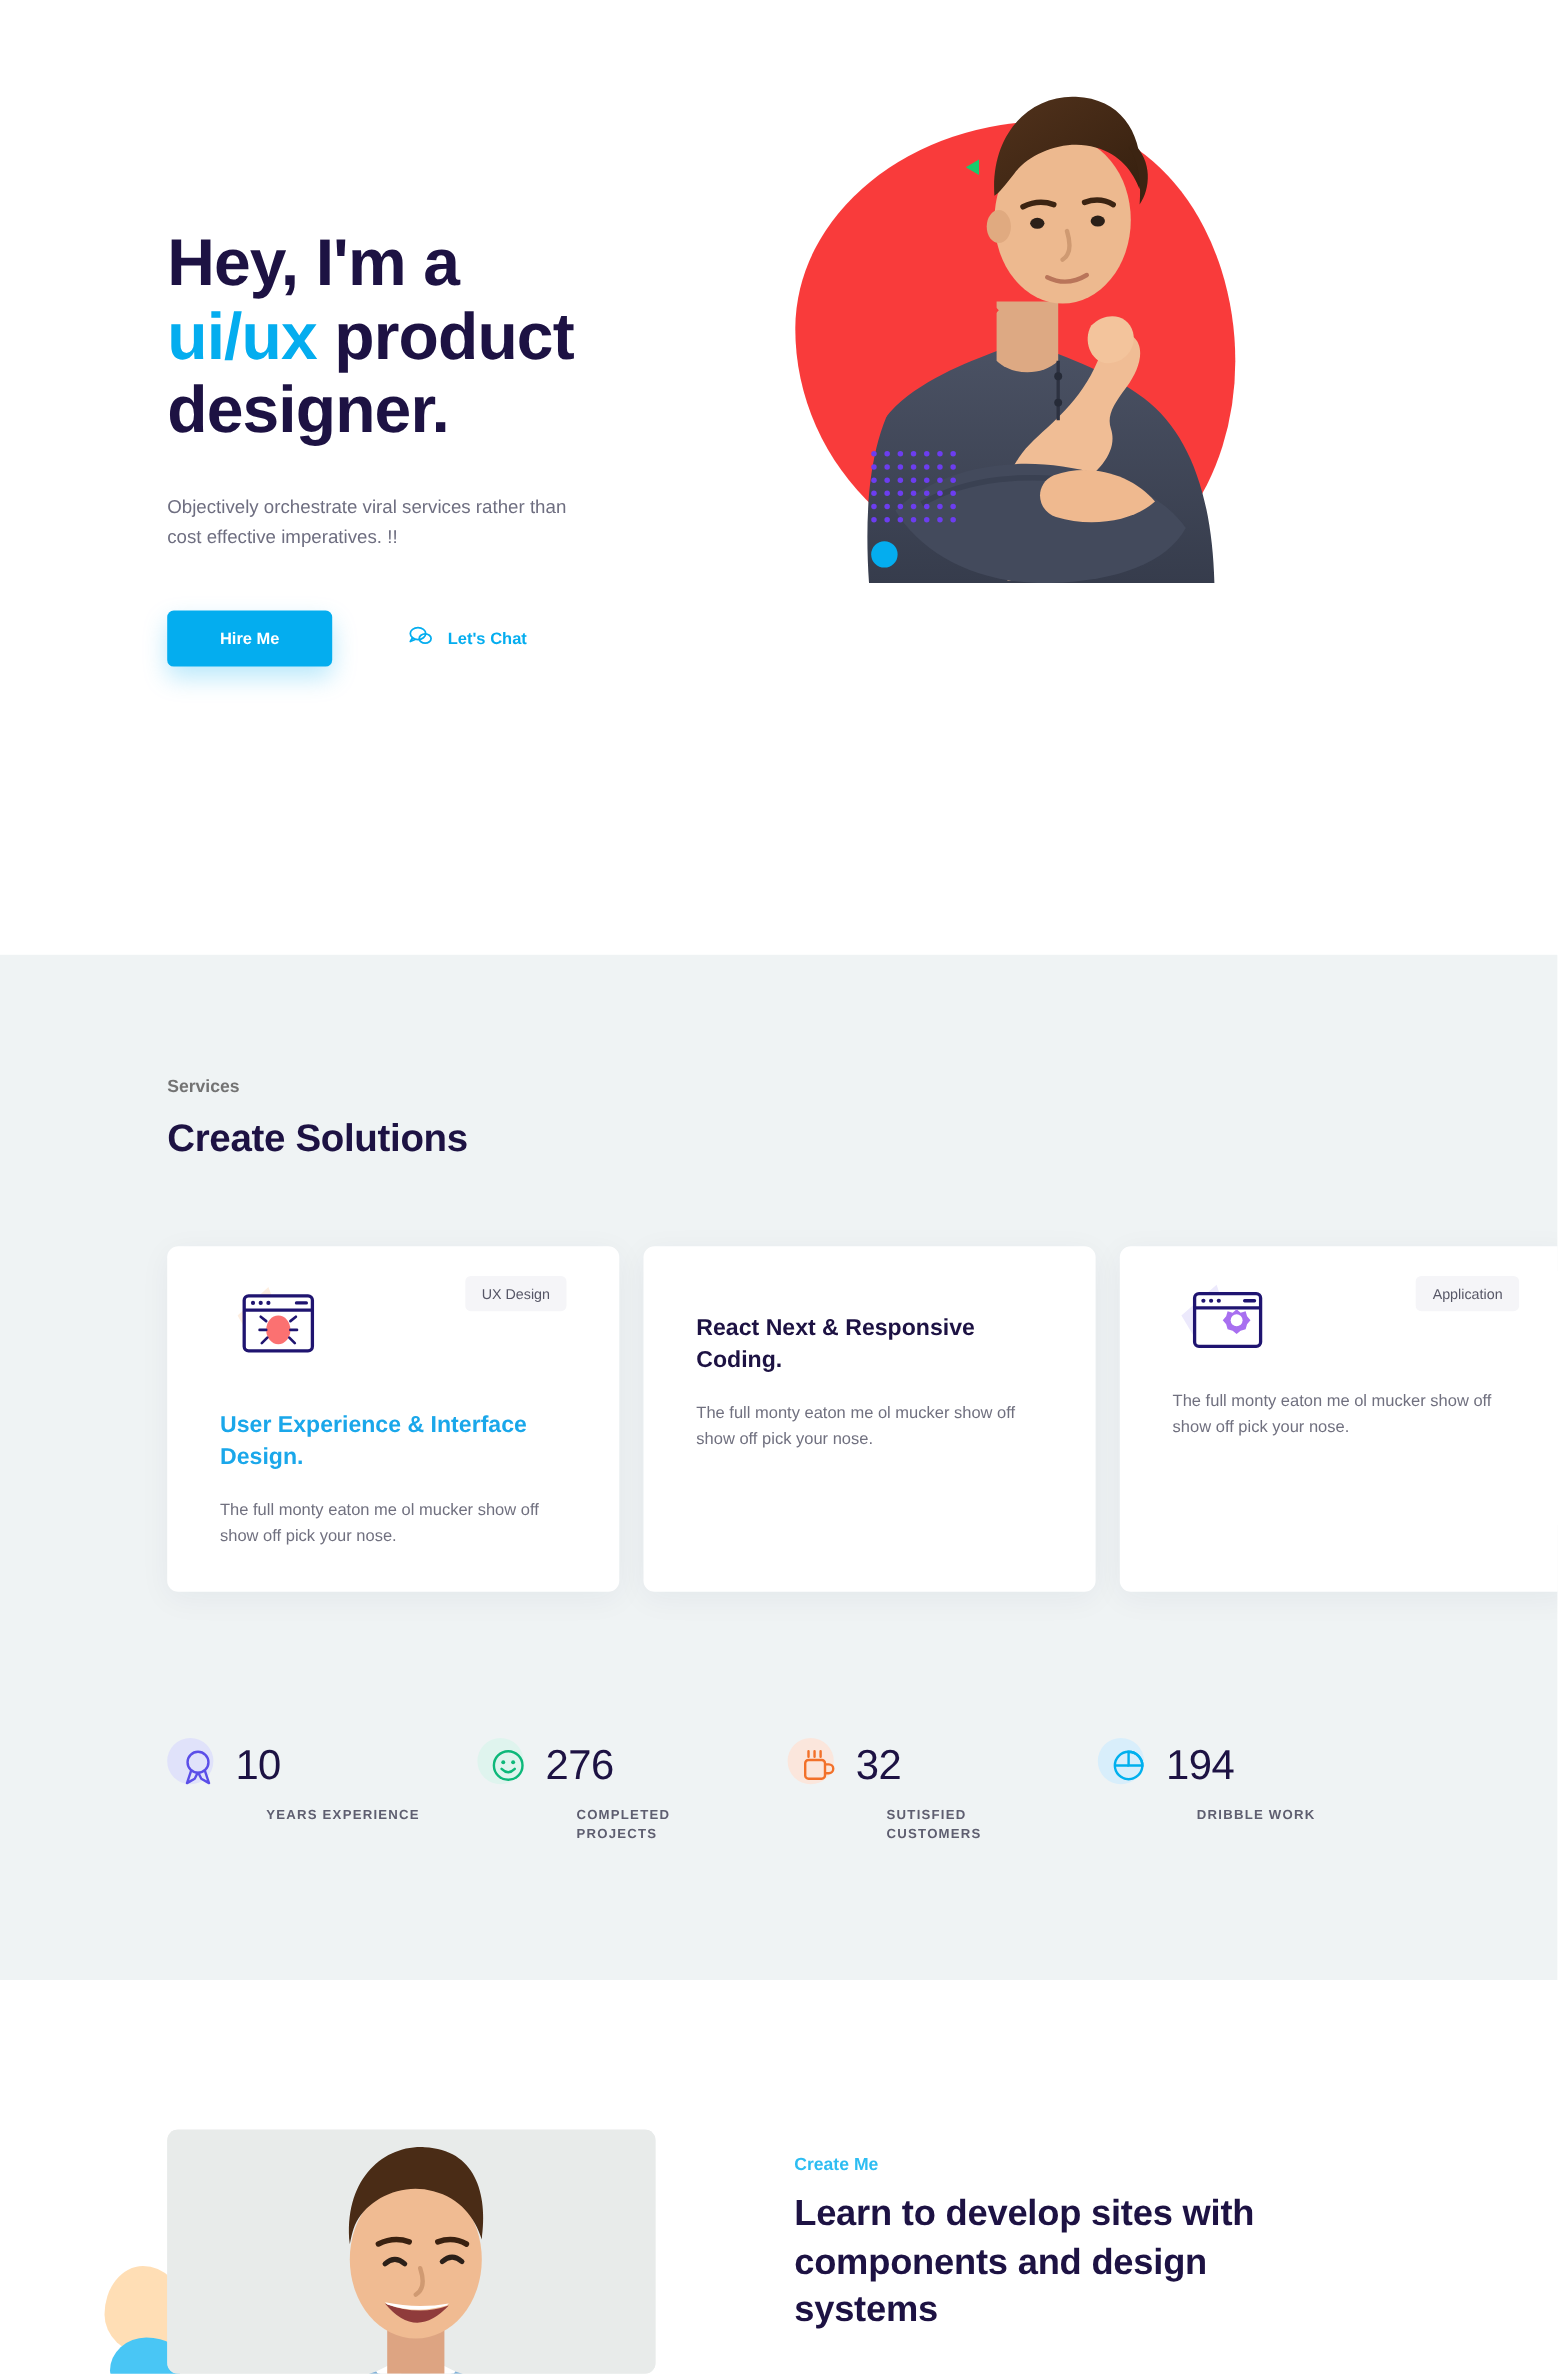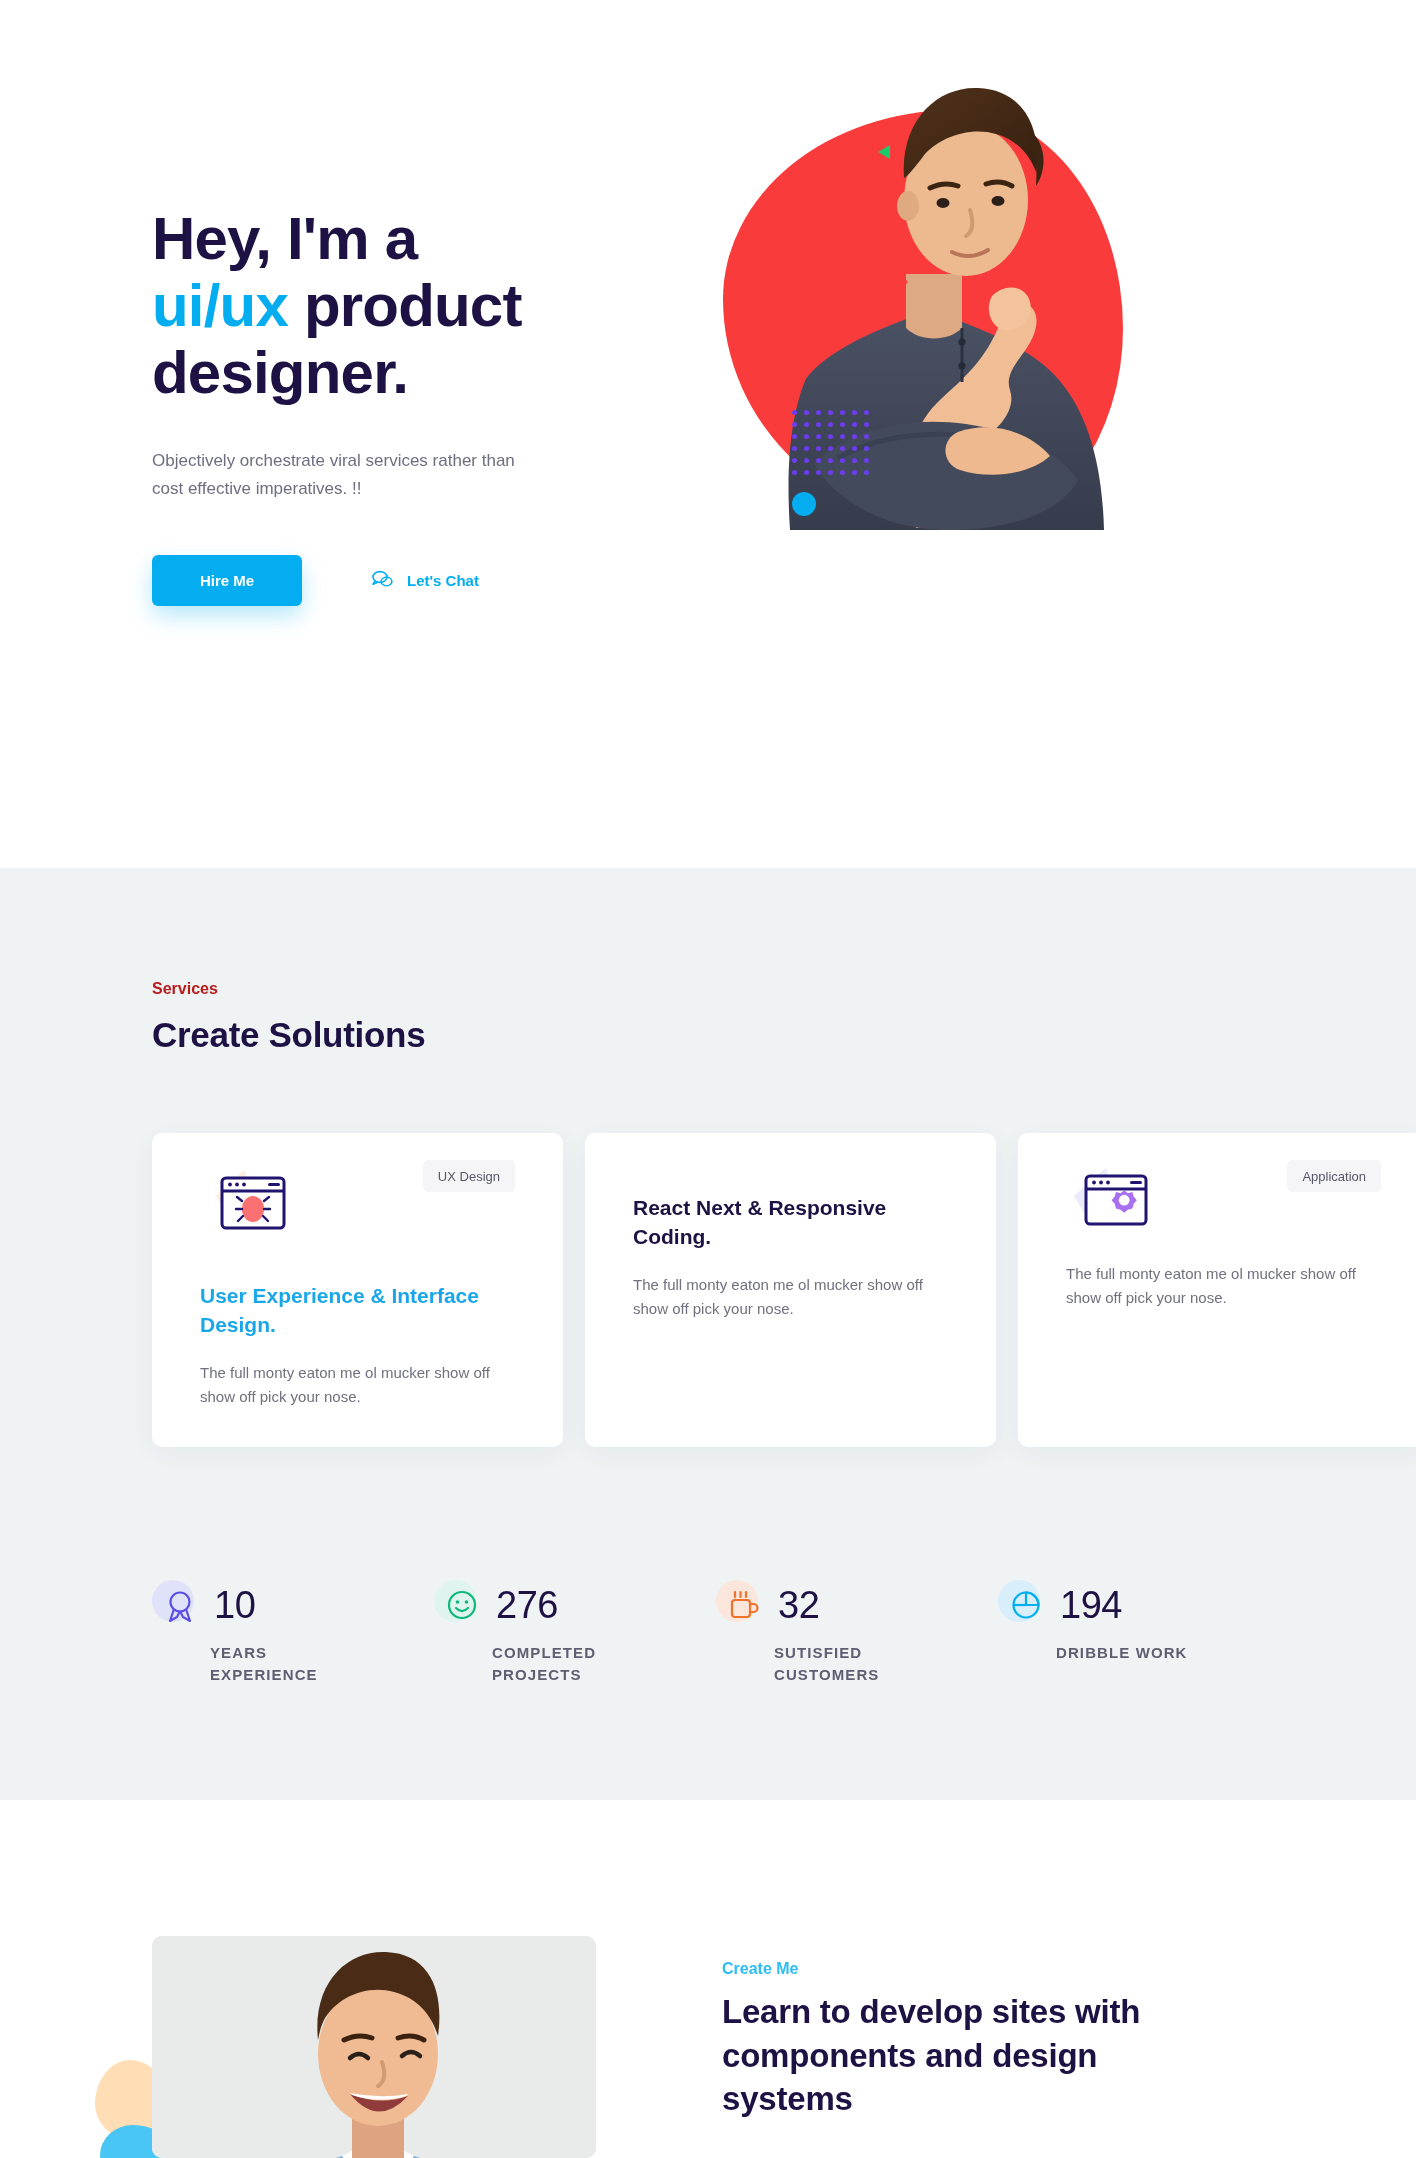--- a/index.html
+++ b/index.html
@@ -143,21 +143,21 @@
     height: 932px;
     background: #eff3f4;
     padding-top: 0;
   }
   .sec-label {
     position: absolute;
     left: 152px;
     top: 980px;
     font-size: 16px;
     font-weight: 700;
-    color: #b91c1c;
+    color: #737373;
   }
   .sec-title {
     position: absolute;
     left: 152px;
     top: 1015px;
     font-size: 35px;
     font-weight: 700;
     color: #1d1243;
     letter-spacing: -0.3px;
   }
@@ -230,22 +230,22 @@
   .stat-ico svg { position: absolute; left: 12px; top: 9px; }
   .stat-num {
     font-size: 38px;
     font-weight: 400;
     color: #1d1243;
     line-height: 1;
     letter-spacing: -0.5px;
   }
   .stat-label {
     margin-top: 12px;
-    margin-left: 58px;
-    font-size: 15px;
+    margin-left: 90px;
+    font-size: 12px;
     line-height: 1.45;
     letter-spacing: 1.1px;
     font-weight: 700;
     color: #5e5e70;
     max-width: 140px;
   }
 
   
   .about {
     position: relative;

